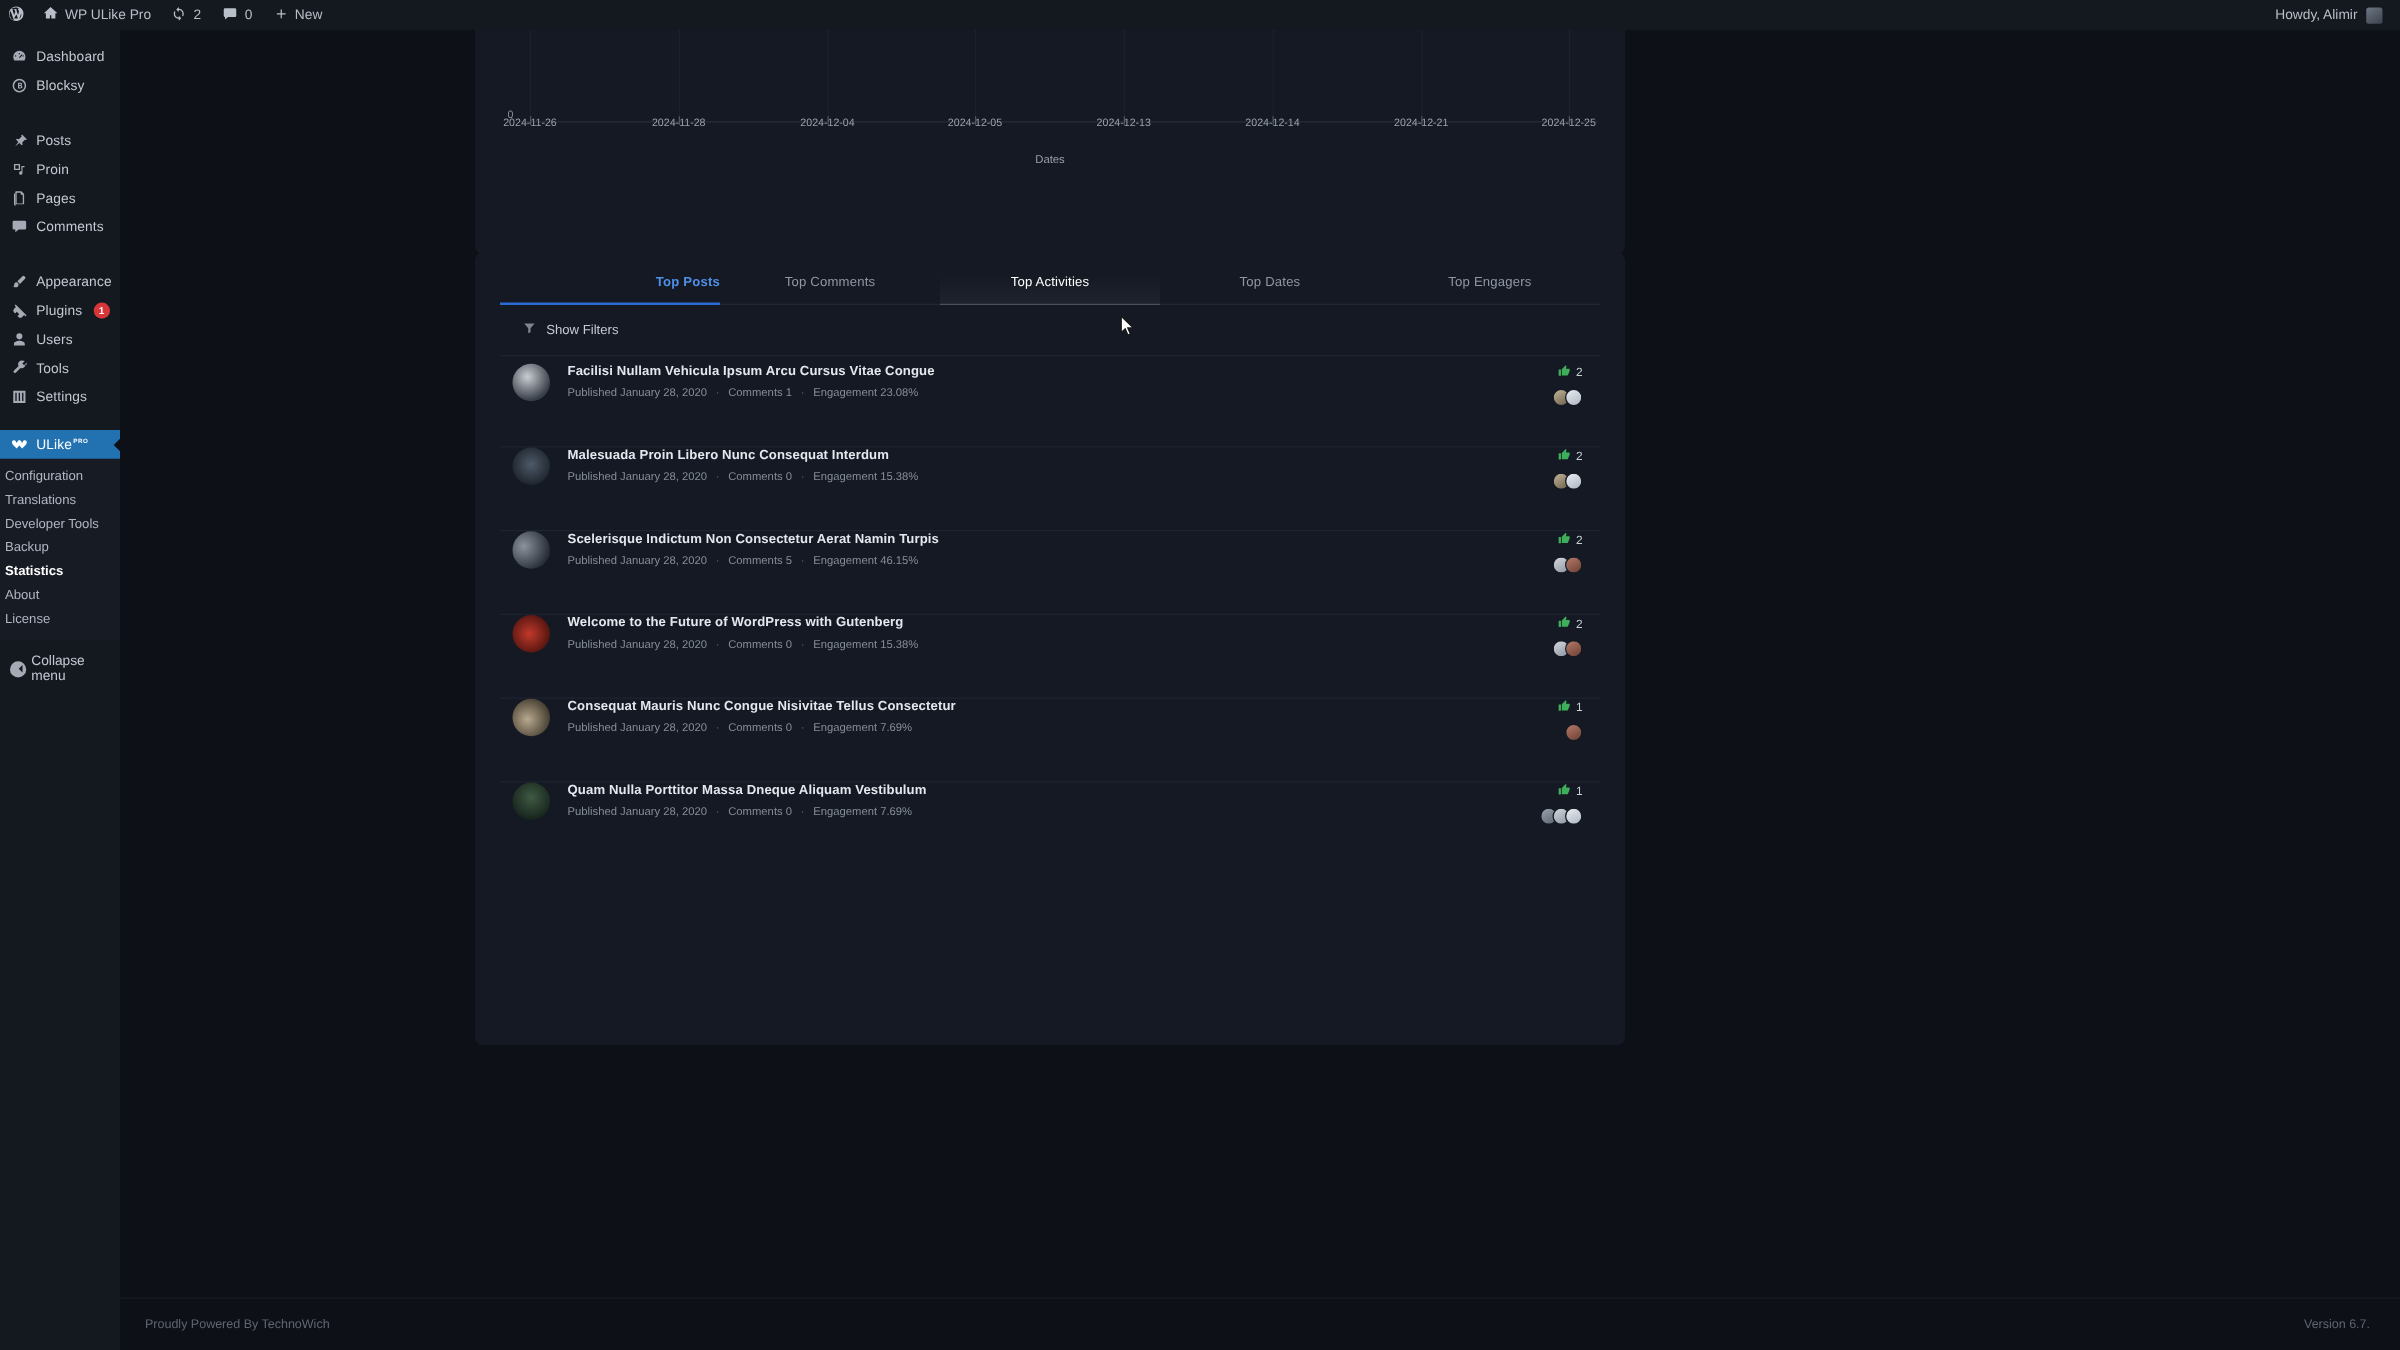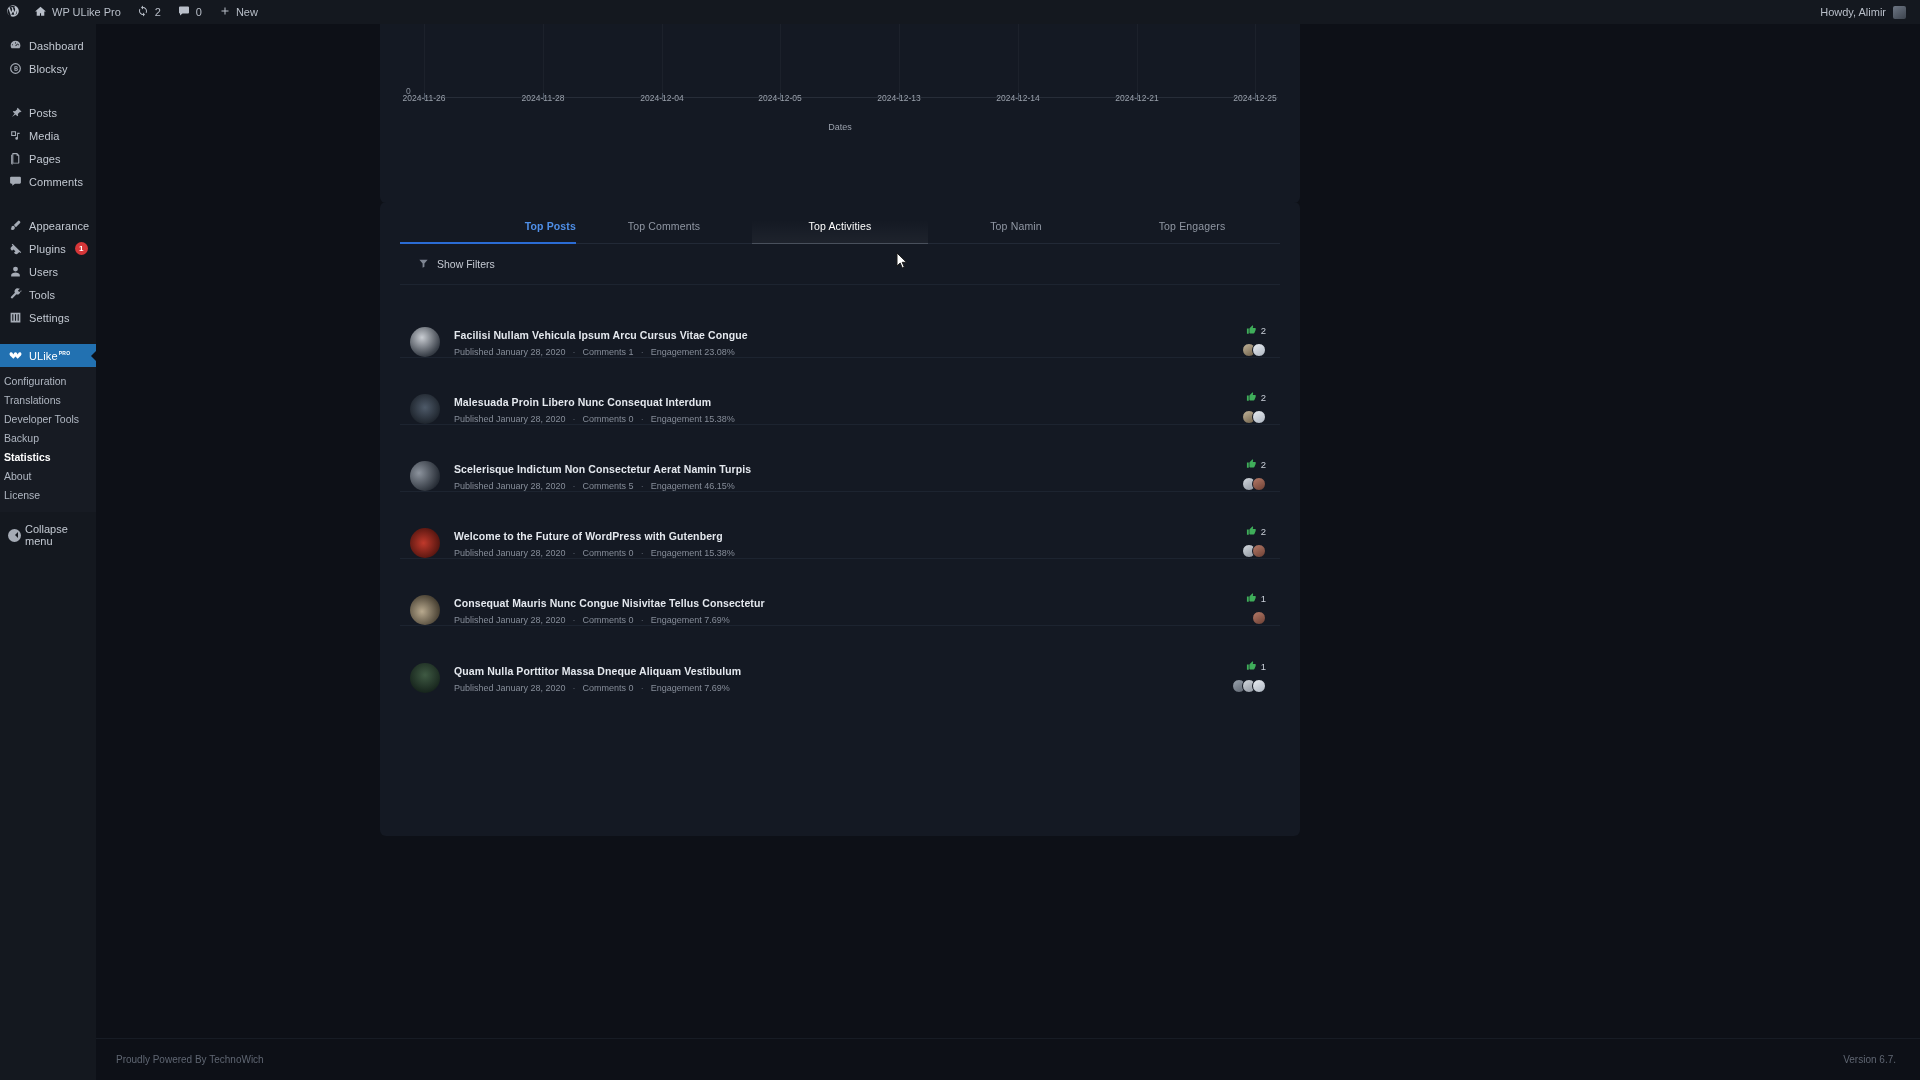--- a/index.html
+++ b/index.html
@@ -160,21 +160,21 @@
   }
   .filter-btn {
     display: flex; align-items: center; gap: 8px;
     padding-left: 18px; font-size: 10.5px; color: #c5cad3;
   }
   .funnel { width: 11px; height: 11px; fill: #7e8592; }
 
   
   .post-list { width: 880px; margin: 0 auto; padding-top: 6px; }
   .post-row {
-    display: flex; align-items: flex-end; height: 67px;
+    display: flex; align-items: flex-start; height: 67px;
     border-bottom: 1px solid #1d2430; position: relative;
     padding: 0 14px 0 10px;
   }
   .post-row:last-child { border-bottom: none; }
   .thumb {
     width: 30px; height: 30px; border-radius: 50%;
     flex: 0 0 30px; margin-right: 14px;
     background: radial-gradient(circle at 35% 30%, #6d7886, #1b2029 75%);
     overflow: hidden;
   }
@@ -308,21 +308,21 @@
           </svg>
       </span>
       <span class="mi-label">Posts</span>
     </div>
     <div class="menu-item">
       <span class="mi-icon">
         <svg viewBox="0 0 24 24">
             <path d="M4 4h9v9H4zm2 2v5h5V6zm9 1v8.1a2.5 2.5 0 1 0 1.6 2.3V9h3V7z"></path>
           </svg>
       </span>
-      <span class="mi-label">Media</span>
+      <span class="mi-label">Proin</span>
     </div>
     <div class="menu-item">
       <span class="mi-icon">
         <svg viewBox="0 0 24 24">
             <path d="M7 2h8l4 4v14a1 1 0 0 1-1 1H7a1 1 0 0 1-1-1V3a1 1 0 0 1 1-1zm1 2v16h9V7h-3V4zM4 5v16a2 2 0 0 0 2 2h1v-1.6H5.6V5z"></path>
           </svg>
       </span>
       <span class="mi-label">Pages</span>
     </div>
     <div class="menu-item">
@@ -446,21 +446,21 @@
       <div class="axis-title">Dates</div>
     </div>
   </div>
 
   <div class="panel">
 
     <div class="tabs">
       <div class="tab active">Top Posts</div>
       <div class="tab">Top Comments</div>
       <div class="tab hovered">Top Activities</div>
-      <div class="tab">Top Namin</div>
+      <div class="tab">Top Dates</div>
       <div class="tab">Top Engagers</div>
     </div>
 
     <div class="filter-bar">
       <div class="filter-btn">
         <span>
           <svg class="funnel" viewBox="0 0 24 24">
               <path d="M3 4h18l-7 8v7l-4 2v-9z"></path>
             </svg>
         </span>

